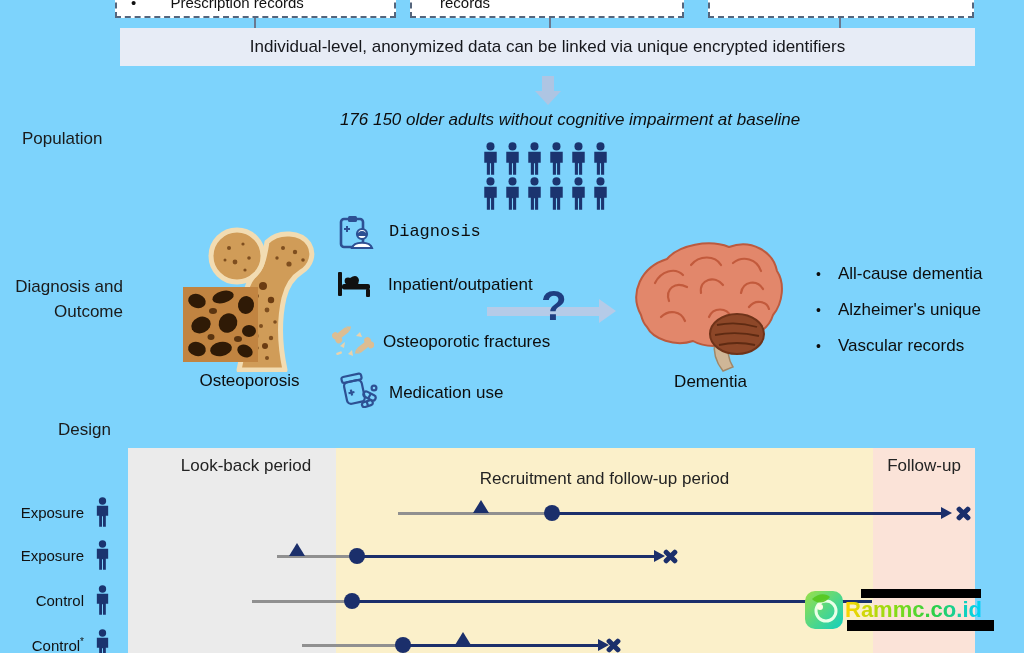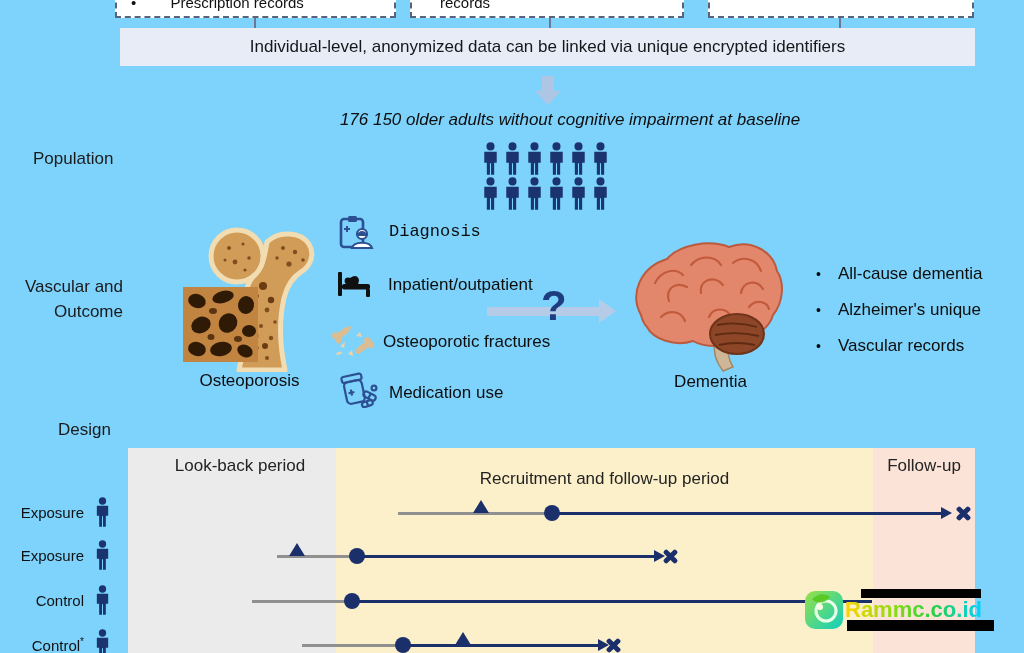--- a/index.html
+++ b/index.html
@@ -90,21 +90,21 @@
   <div class="src-box" style="left:708px;width:266px;"></div>
   <div class="tick" style="left:254px;"></div>
   <div class="tick" style="left:549px;"></div>
   <div class="tick" style="left:839px;"></div>
 
   <div class="banner">Individual-level, anonymized data can be linked via unique encrypted identifiers</div>
 
   <div class="down-arrow-shaft"></div>
   <div class="down-arrow-head"></div>
 
-  <div class="section-label" style="left:33px;top:129px;margin-top:20px;">Population</div>
+  <div class="section-label" style="left:22px;top:129px;">Population</div>
   <div class="headline">176 150 older adults without cognitive impairment at baseline</div>
   <div class="person-grid">
     <div class="prow">
       <svg width="19" height="33" viewBox="0 0 20 36">
           <use href="#person-symbol"></use>
         </svg>
       <svg width="19" height="33" viewBox="0 0 20 36">
           <use href="#person-symbol"></use>
         </svg>
       <svg width="19" height="33" viewBox="0 0 20 36">
@@ -136,21 +136,21 @@
       <svg width="19" height="33" viewBox="0 0 20 36">
           <use href="#person-symbol"></use>
         </svg>
       <svg width="19" height="33" viewBox="0 0 20 36">
           <use href="#person-symbol"></use>
         </svg>
     </div>
   </div>
 
   <div class="eo-label">
-    <div>Vascular and</div>
+    <div>Diagnosis and</div>
     <div>Outcome</div>
   </div>
 
   <svg class="abs" style="left:205px;top:226px;" width="128" height="146" viewBox="0 0 128 146">
     <g stroke="#f2dcb2" stroke-width="5" fill="#d09c58" stroke-linejoin="round">
       <path d="M 62,16 C 74,4 96,6 104,18 C 110,28 106,40 96,46 C 88,51 82,60 79,72 C 74,94 74,116 80,144 L 34,144 C 40,118 42,96 40,78 C 39,64 44,54 52,46 C 58,40 60,28 62,16 Z"></path>
       <circle cx="32" cy="30" r="26"></circle>
     </g>
     <g fill="#7e4e1f">
       <circle cx="24" cy="22" r="2"></circle>
@@ -305,21 +305,21 @@
   </div>
   <div class="outcome-item" style="top:336px;">
     <span class="bullet">•</span>
     <span>Vascular records</span>
   </div>
 
   <div class="section-label" style="left:58px;top:420px;">Design</div>
   <div class="col" style="left:128px;width:208px;background:#ebebeb;"></div>
   <div class="col" style="left:336px;width:537px;background:#fbf0ca;"></div>
   <div class="col" style="left:873px;width:102px;background:#fbe3d8;"></div>
-  <div class="col-header" style="left:116px;width:248px;">Look-back period</div>
+  <div class="col-header" style="left:122px;width:248px;">Look-back period</div>
   <div class="col-header" style="left:336px;width:537px;margin-top:13px;">Recruitment and follow-up period</div>
   <div class="col-header" style="left:873px;width:102px;">Follow-up</div>
 
   <div id="timeline-layer">
       <div class="tl-row-label" style="top: 504px;">Exposure</div>
       <div class="tl-person" style="top: 497px;"><svg width="17" height="30" viewBox="0 0 20 36">
           <use href="#person-symbol"></use>
         </svg></div>
       <div class="tl-seg" style="left: 398px; top: 511.5px; width: 154px; background: rgb(144, 144, 144);"></div>
       <div class="tl-seg" style="left: 552px; top: 511.5px; width: 389px; background: rgb(27, 47, 107);"></div>

